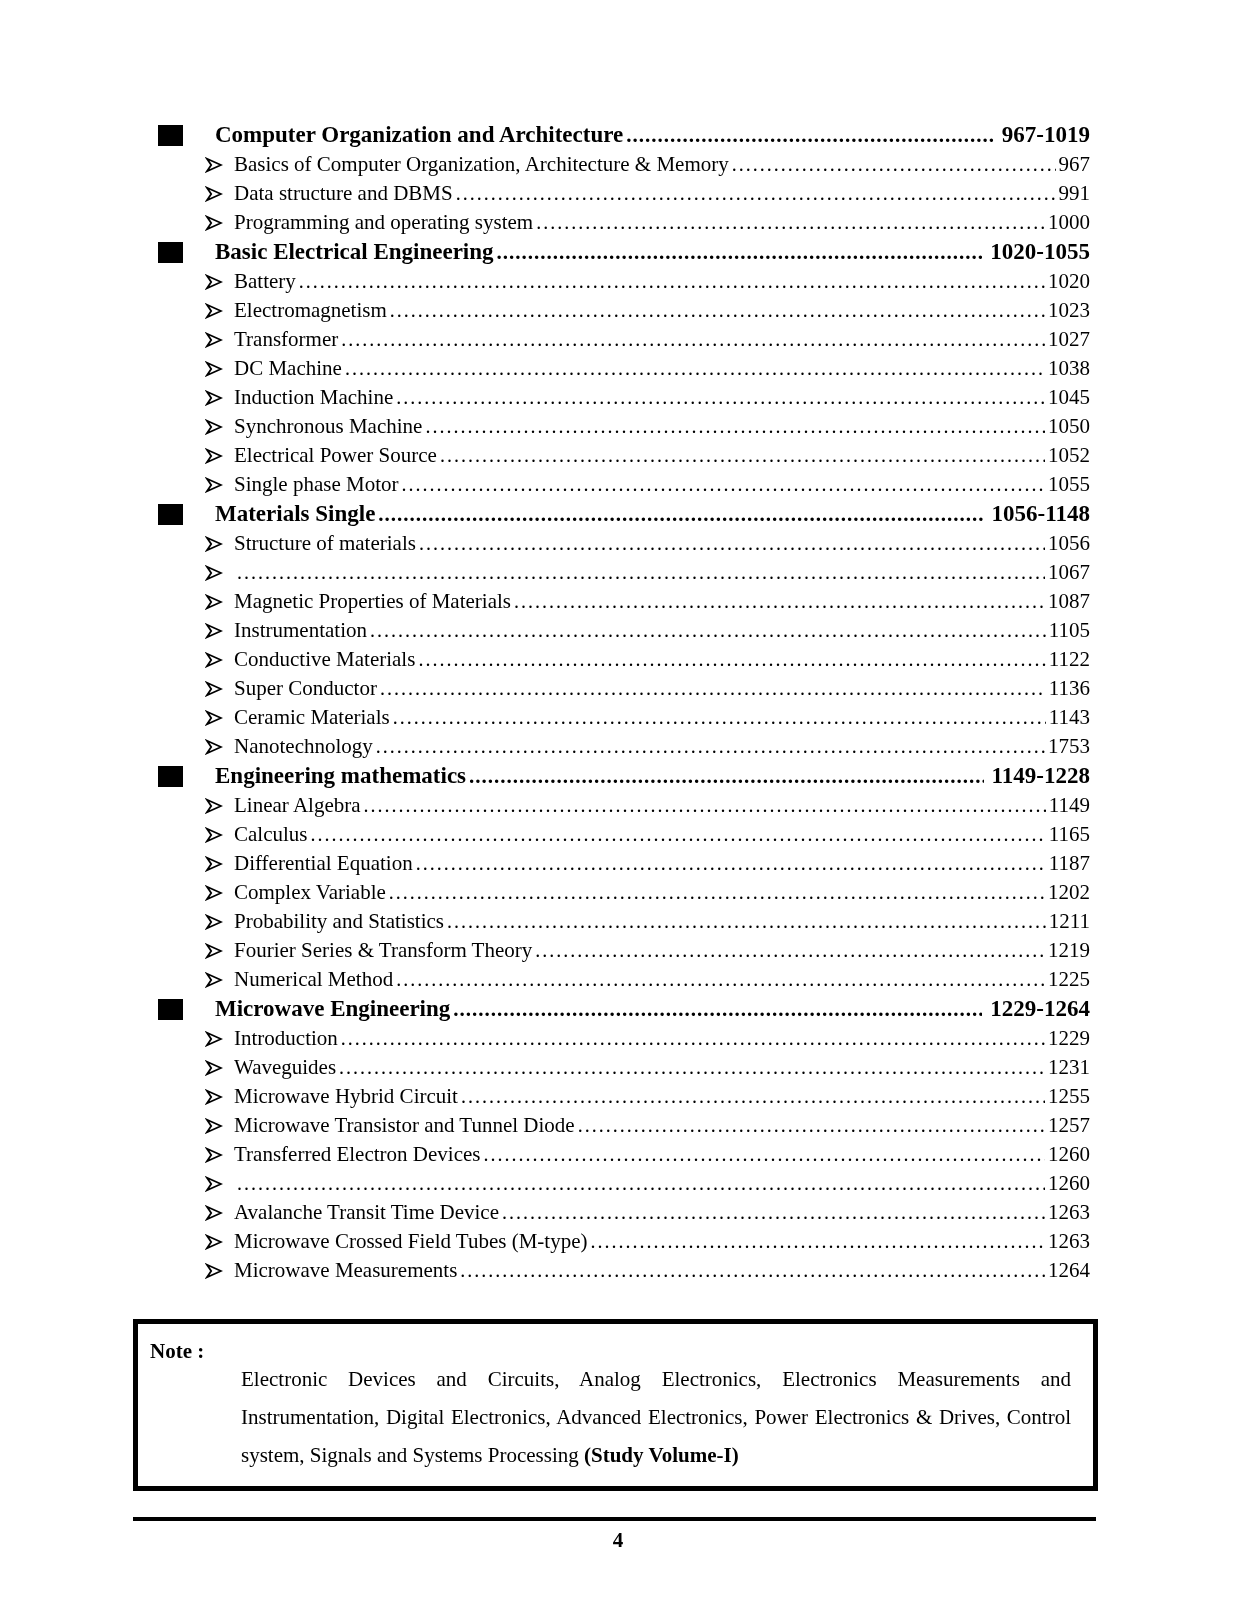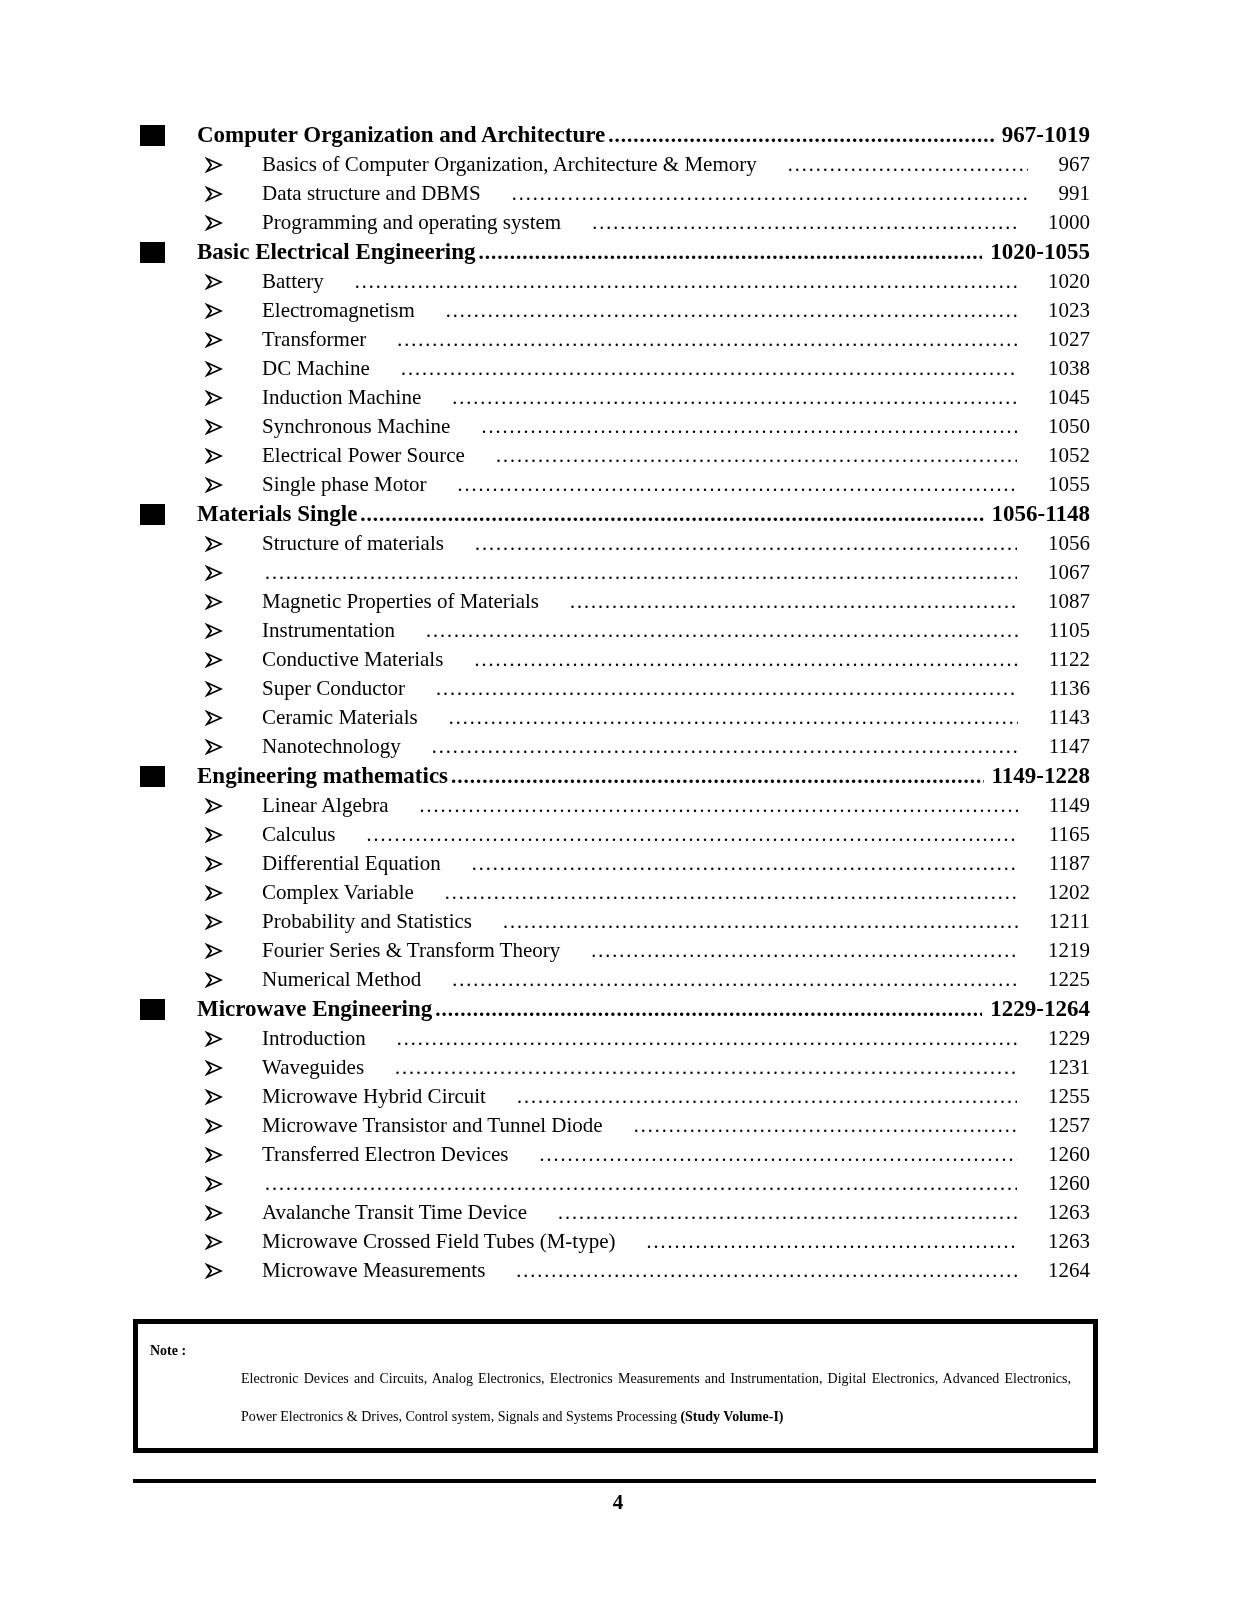--- a/index.html
+++ b/index.html
@@ -22,20 +22,21 @@
     padding-left: 140px;
     padding-right: 146px;
   }
   .section-row {
     display: flex;
     align-items: center;
     height: 30px;
     line-height: 30px;
     font-weight: bold;
     font-size: 23px;
+    margin-left: 18px;
   }
   .sq {
     display: inline-block;
     width: 25px;
     height: 21px;
     background: #000;
     margin-right: 32px;
     align-self: center;
     flex: 0 0 auto;
   }
@@ -57,42 +58,41 @@
     flex: 0 0 auto;
     margin-left: 5px;
   }
   .item-row {
     display: flex;
     align-items: flex-start;
     height: 29px;
     line-height: 29px;
     font-size: 21px;
     padding-left: 65px;
-    gap: 28px;
   }
   .arrow {
     flex: 0 0 auto;
     align-self: center;
     width: 18px;
     height: 16px;
     margin-right: 11px;
   }
   .arrow svg { display: block; }
   .item-label { white-space: nowrap; flex: 0 0 auto; }
   .item-row .dots { letter-spacing: 2px; font-size: 20px; }
   .item-page { white-space: nowrap; flex: 0 0 auto; }
 
   
   .note-box {
     margin: 34px 138px 0 133px;
     border: 5px solid #000;
     padding: 8px 16px 12px 12px;
     display: grid;
     grid-template-columns: 91px 1fr;
-    font-size: 14px;
+    font-size: 21px;
     line-height: 38px;
   }
   .note-label { font-weight: bold; white-space: nowrap; }
   .note-body { text-align: justify; padding-right: 6px; margin-top: 28px; }
   .note-bold { font-weight: bold; }
 
   
   .footer-rule {
     margin: 26px 140px 0 133px;
     height: 4px;
@@ -336,21 +336,21 @@
   </div>
 
   <div class="item-row">
     <span class="arrow">
       <svg width="18" height="16" viewBox="0 0 18 16" xmlns="http://www.w3.org/2000/svg">
         <path d="M2 1.8 L16 8 L2 14.2 L6.2 8 Z" fill="#ffffff" stroke="#000000" stroke-width="1.8" stroke-linejoin="miter"></path>
       </svg>
     </span>
     <span class="item-label">Nanotechnology</span>
     <span class="dots">................................................................................................................................................................................................................................................................................................................................................................................................................</span>
-    <span class="item-page">1147</span>
+    <span class="item-page">1753</span>
   </div>
 </div>
   </div>
 
   <div class="section">
     <div class="section-row">
       <span class="sq"></span>
       <span class="section-title">Engineering mathematics</span>
       <span class="dots">................................................................................................................................................................................................................................................................................................................................................................................................................</span>
       <span class="section-pages">1149-1228</span>

